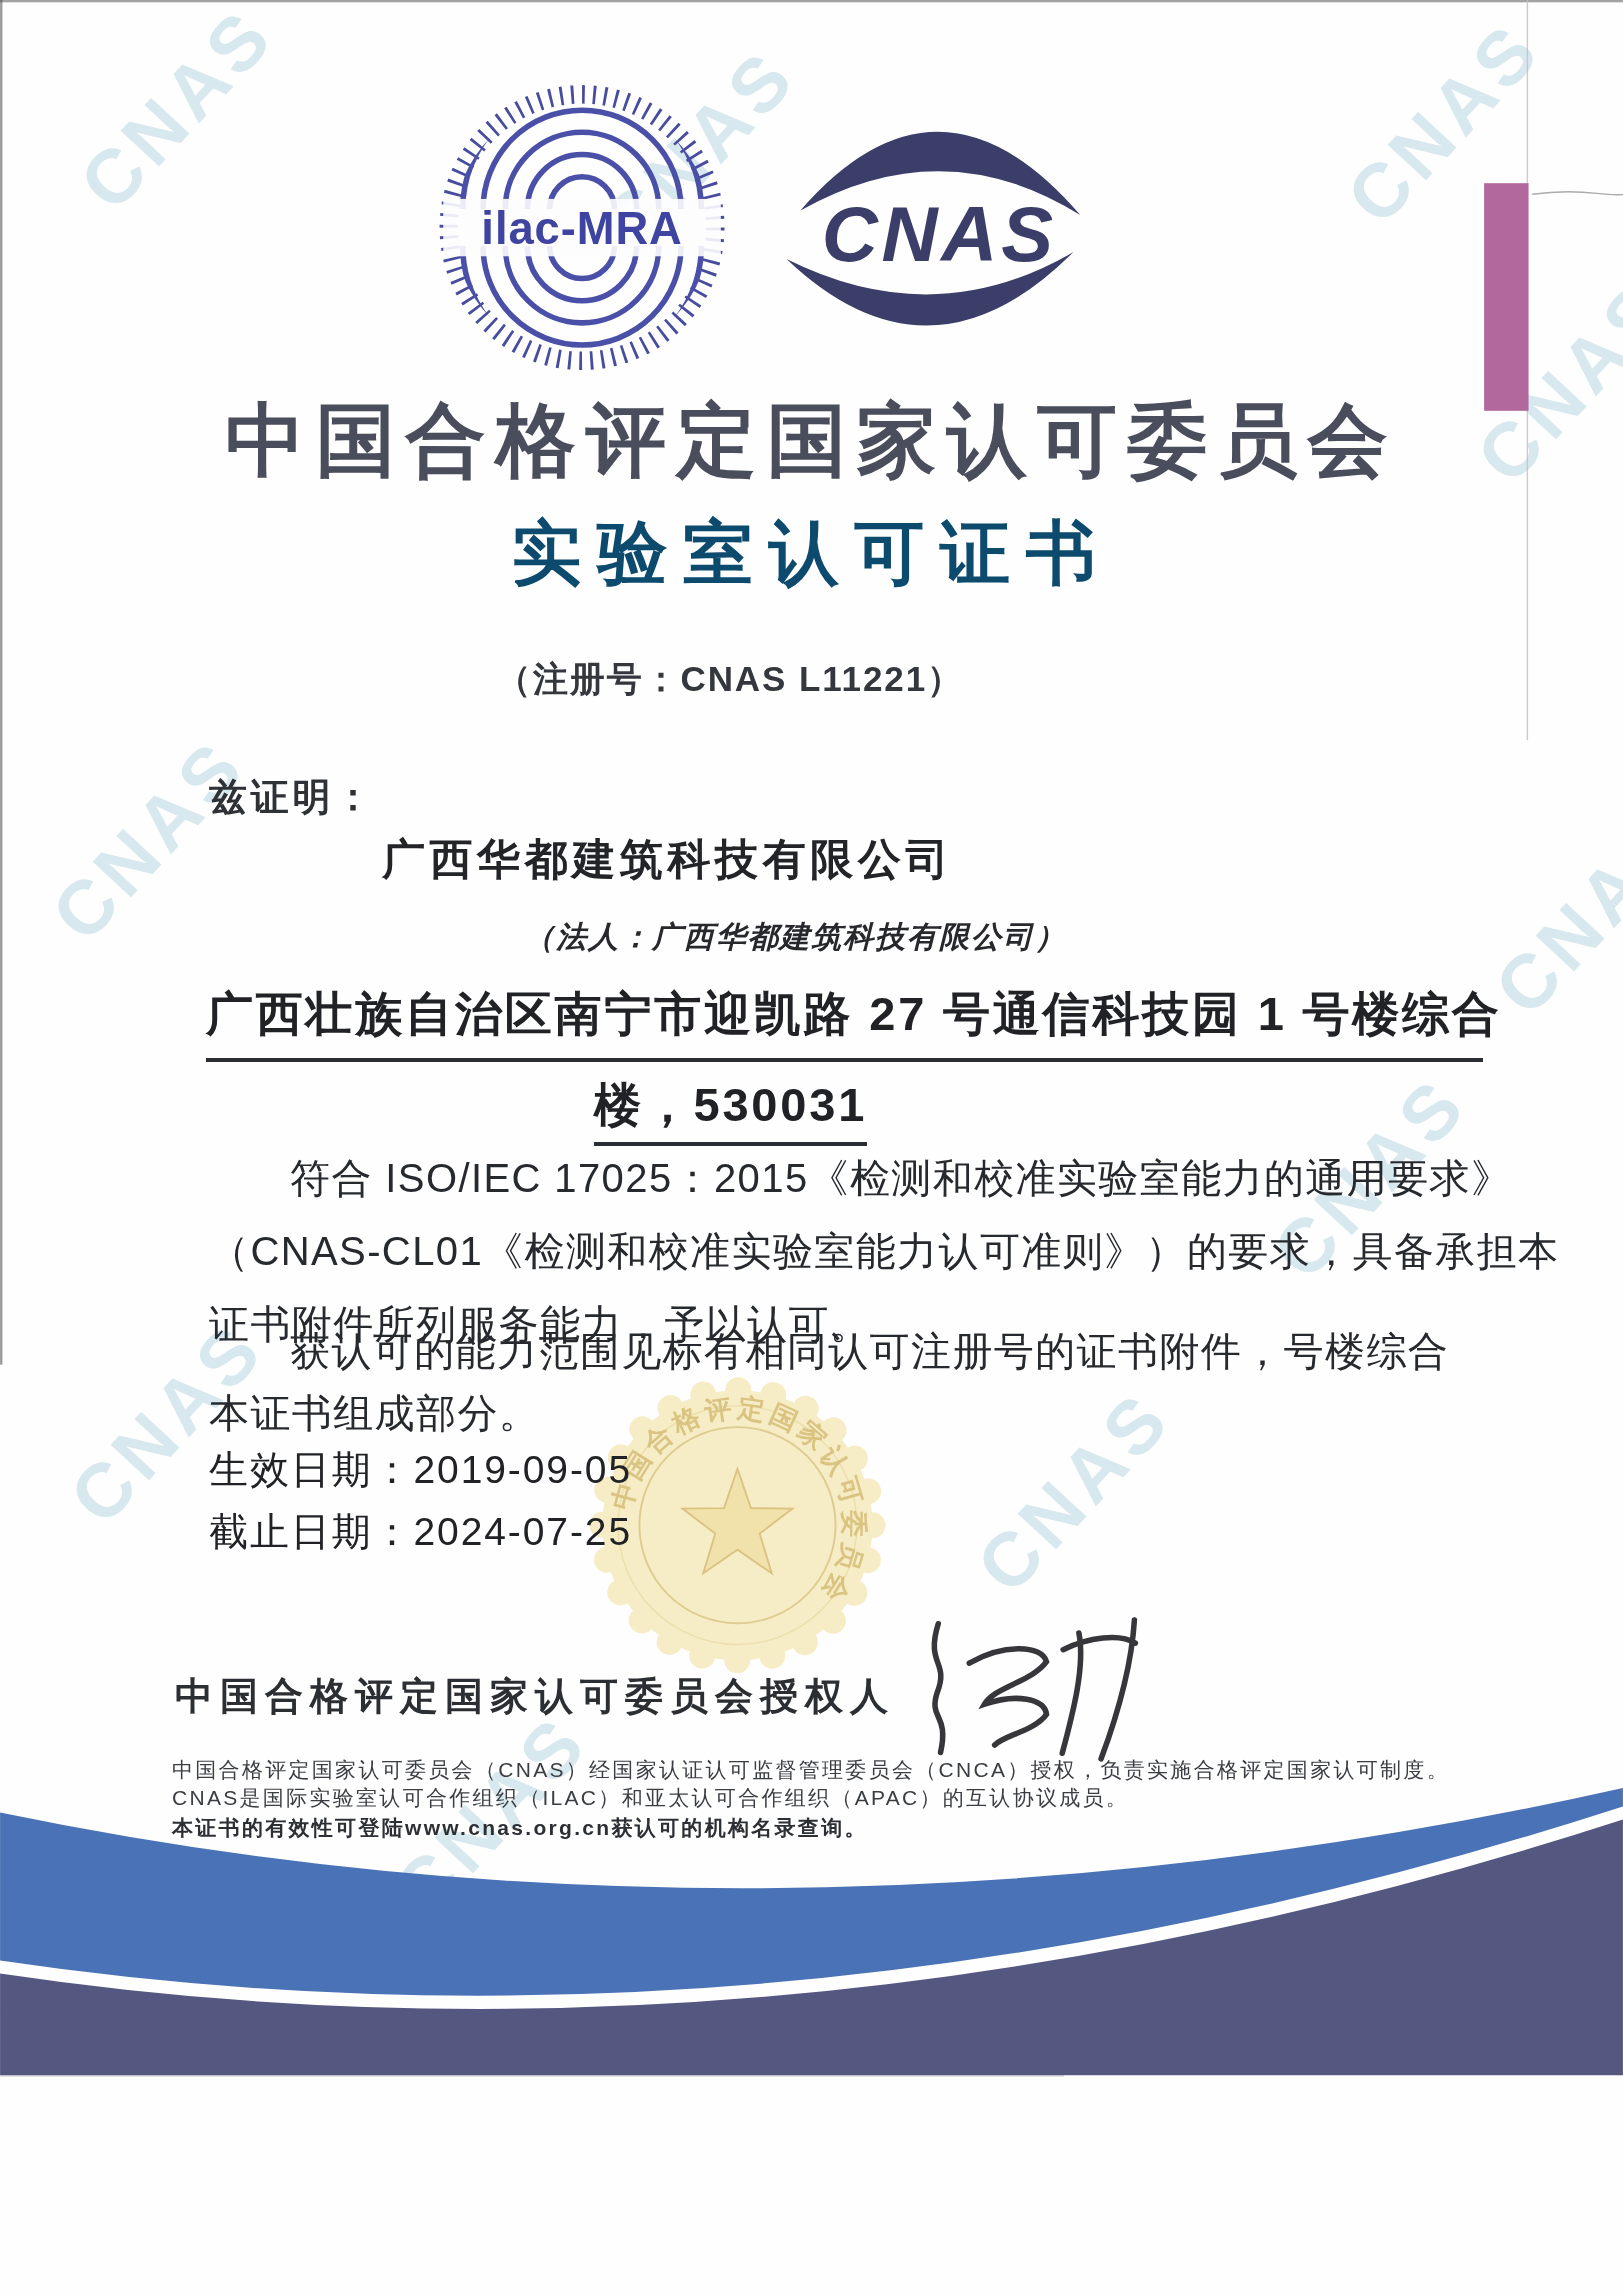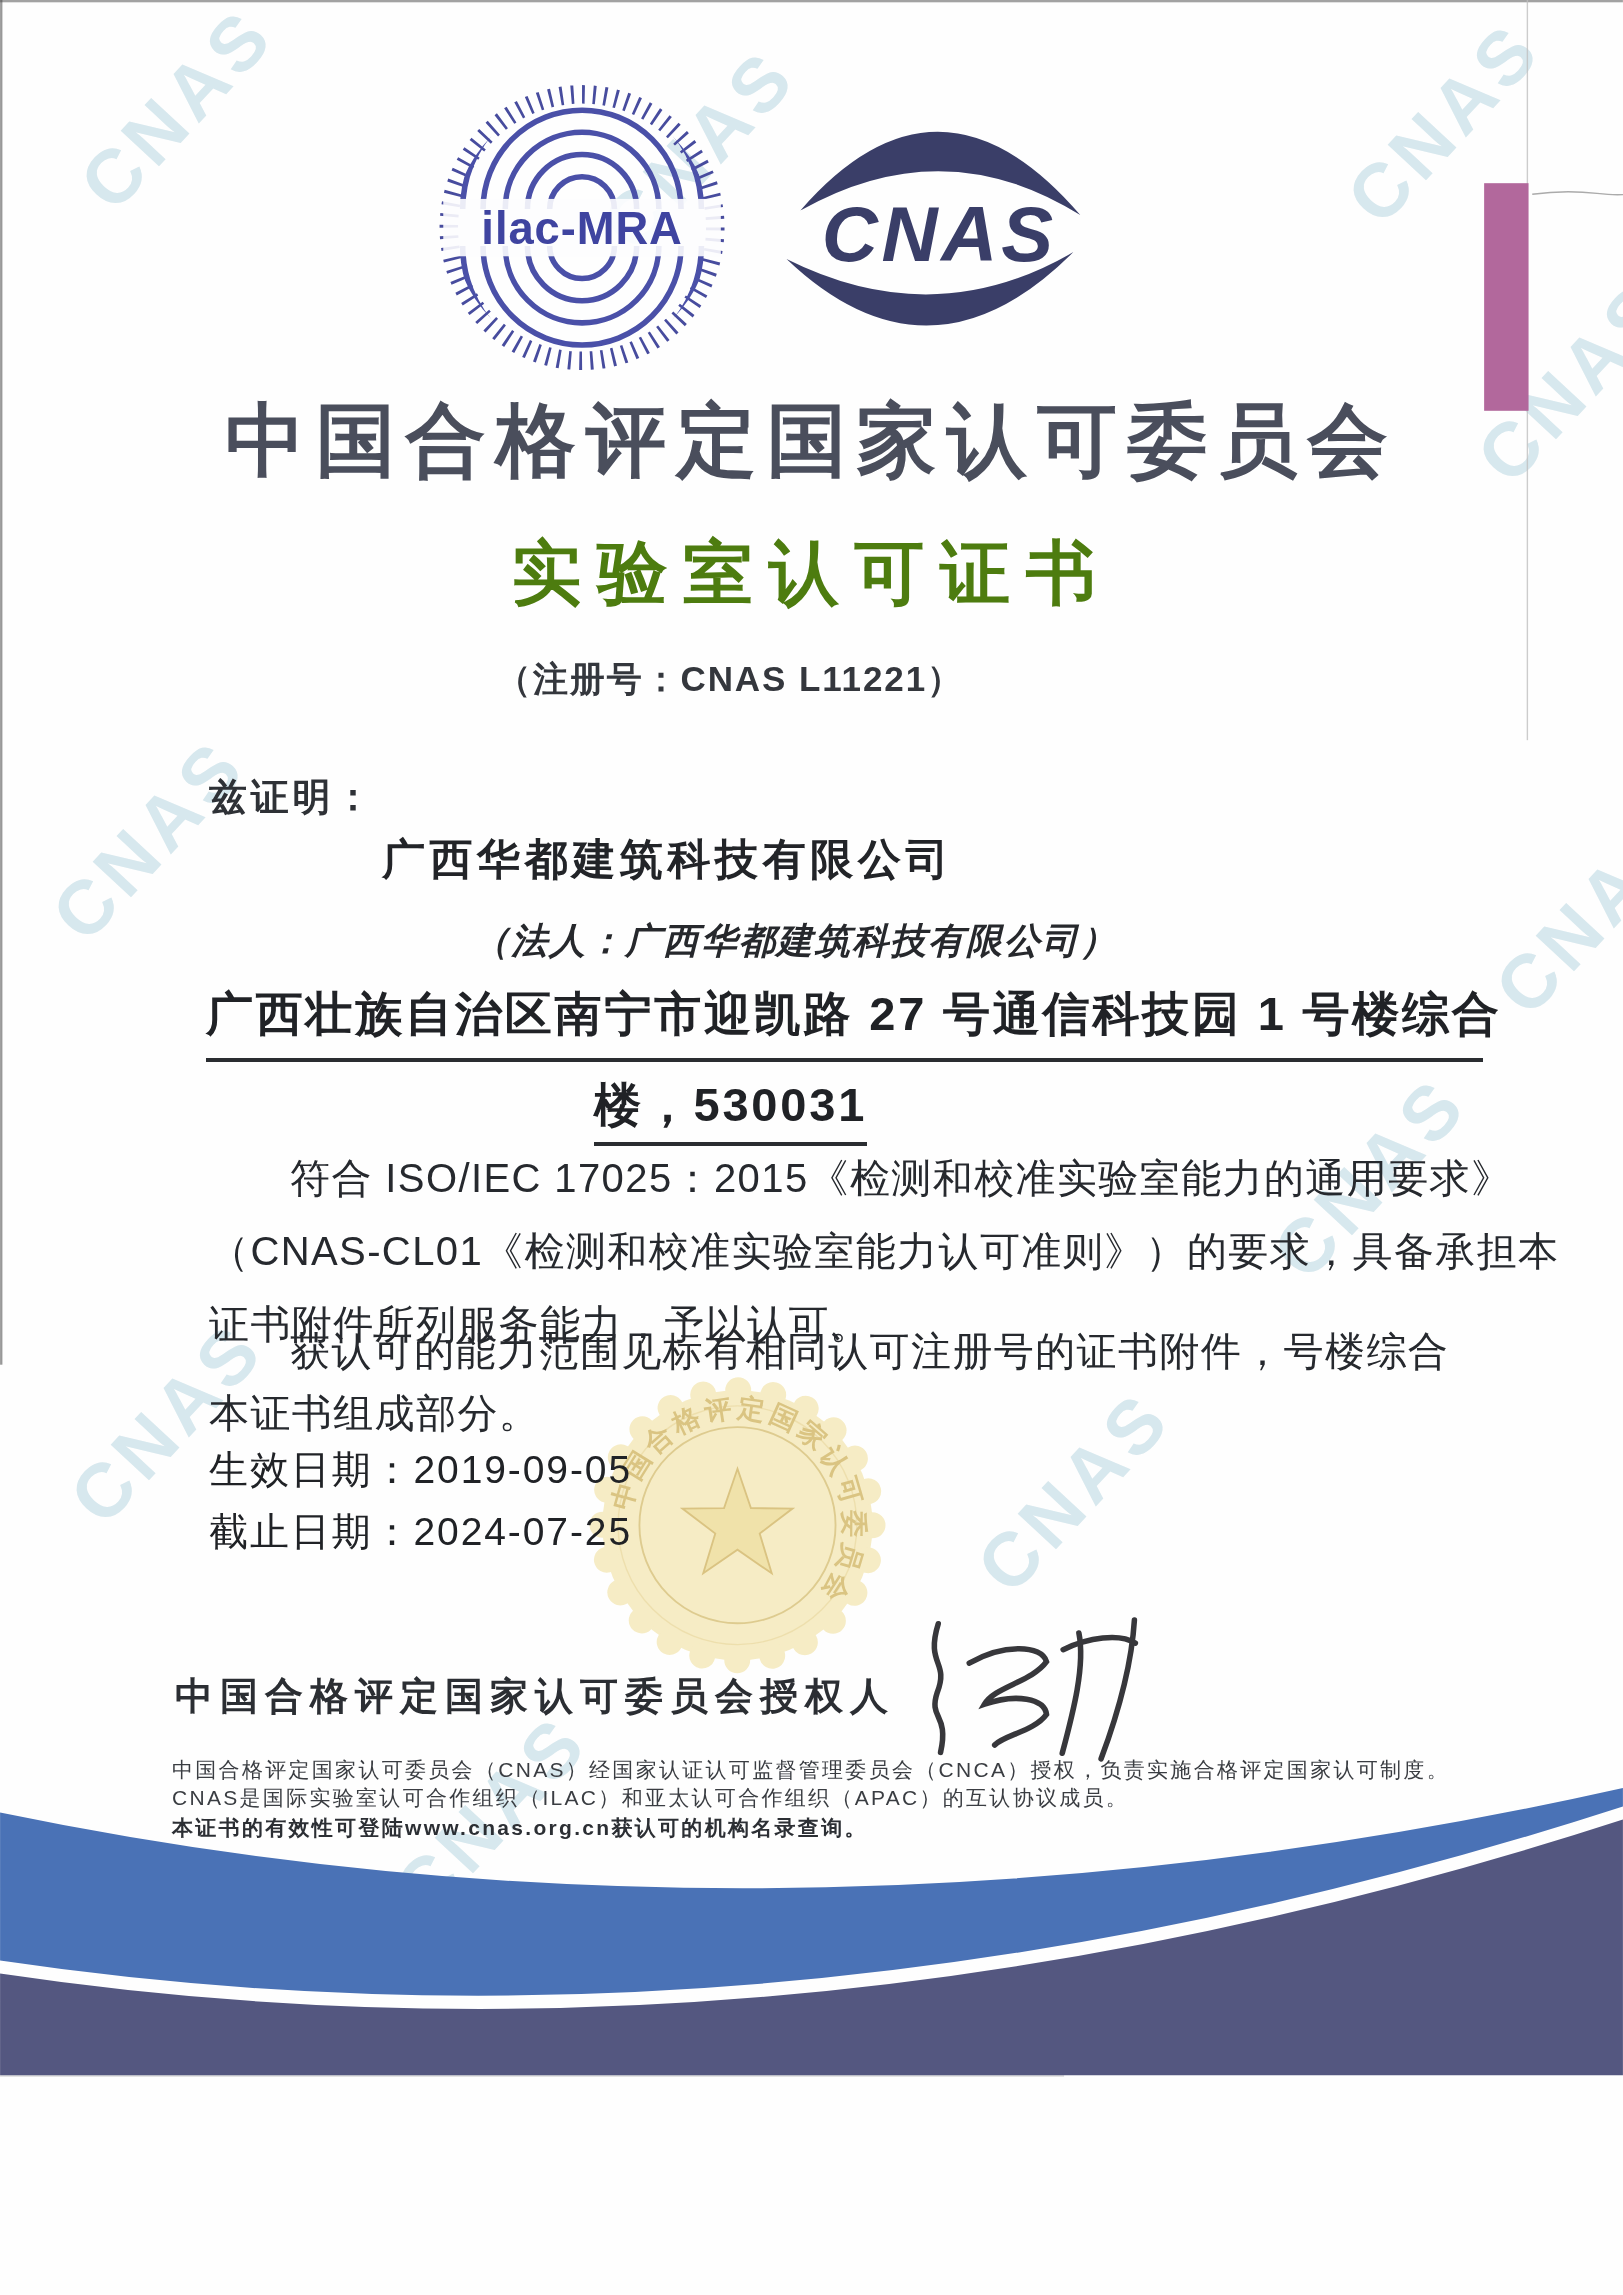--- a/index.html
+++ b/index.html
@@ -15,34 +15,34 @@
     color:rgba(183,214,224,0.55);transform:rotate(-47deg);white-space:nowrap;
   }
   .art{position:absolute;left:0;top:0;z-index:2;pointer-events:none;}
   .txt{position:absolute;z-index:3;white-space:nowrap;}
   .t-org{
     left:0;top:388px;width:1623px;text-align:center;
     font-size:80px;font-weight:700;letter-spacing:10.2px;color:#4a4e5c;
   }
   .t-cert{
     left:0;top:507px;width:1623px;text-align:center;
-    font-size:70px;font-weight:700;letter-spacing:15.7px;color:#4d7c0f;margin-top:20px;
+    font-size:70px;font-weight:700;letter-spacing:15.7px;color:#0c4a6e;
   }
   .t-reg{
     left:0;top:656px;width:1460px;text-align:center;
     font-size:35px;font-weight:600;letter-spacing:1.9px;color:#34373d;
   }
   .t-attest{left:209px;top:772px;font-size:38px;font-weight:700;letter-spacing:3.7px;}
   .t-company{
     left:0;top:831px;width:1335px;text-align:center;
     font-size:43px;font-weight:800;letter-spacing:4.6px;color:#222428;
   }
   .t-legal{
     left:0;top:917px;width:1591px;text-align:center;
-    font-size:36px;font-weight:700;font-style:italic;letter-spacing:1.9px;color:#26282c;
+    font-size:30px;font-weight:700;font-style:italic;letter-spacing:1.9px;color:#26282c;
   }
   .t-addr1{
     left:206px;top:983px;width:1277px;text-align:left;
     font-size:47px;font-weight:800;letter-spacing:2.8px;color:#202226;
     border-bottom:4.6px solid #2a2d31;padding-bottom:12px;
   }
   .t-addr2{
     left:0;top:1074px;width:1461px;text-align:center;
     font-size:47px;font-weight:800;letter-spacing:2.8px;color:#202226;
   }

